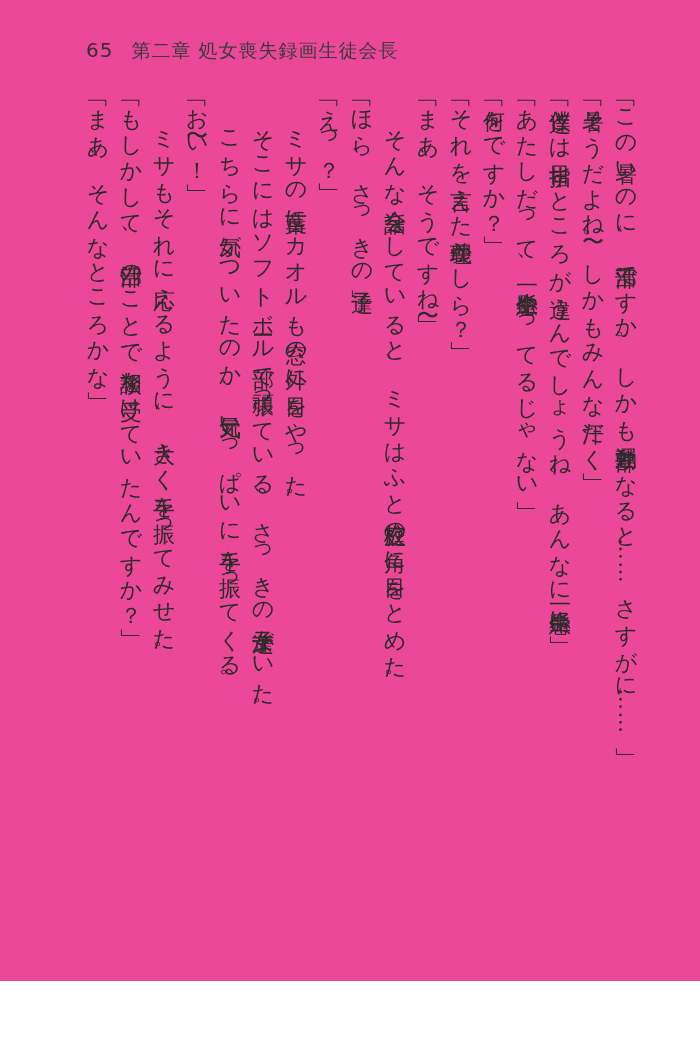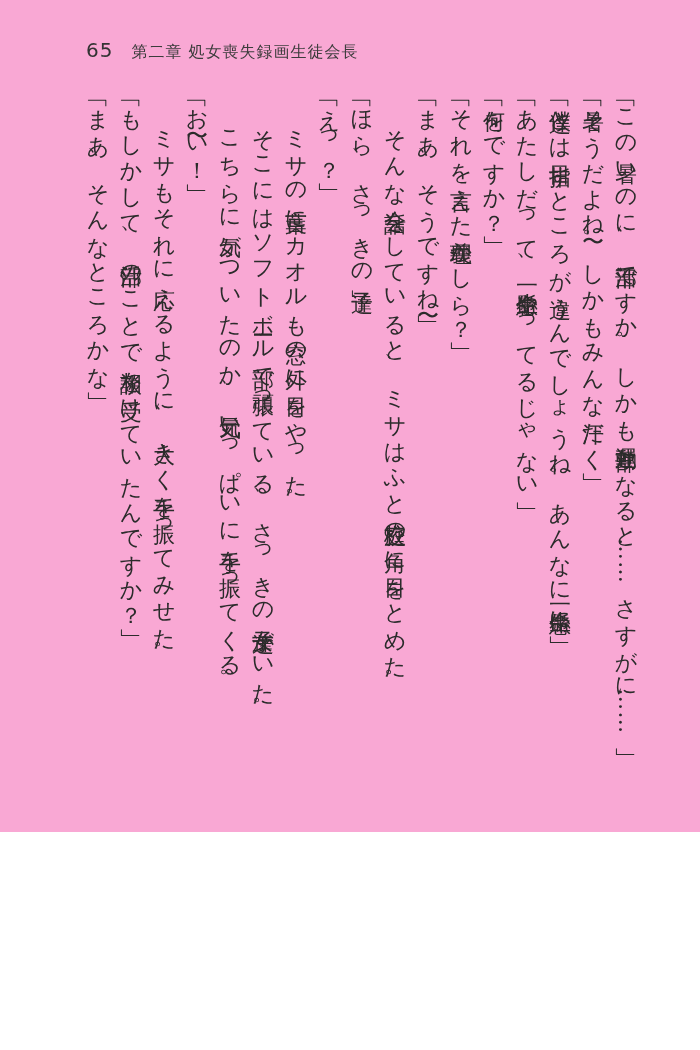--- a/index.html
+++ b/index.html
@@ -5,43 +5,43 @@
   html, body {
     margin: 0;
     padding: 0;
     width: 700px;
     height: 1050px;
     background: #ffffff;
   }
   .page {
     position: relative;
     width: 700px;
-    height: 832px;
-    background: #f9a8d4;
+    height: 981px;
+    background: #ec4899;
     overflow: hidden;
     font-family: "DejaVu Serif", "Liberation Serif", serif;
   }
   .page-header {
     position: absolute;
     left: 86px;
     top: 38px;
     display: flex;
     align-items: baseline;
     gap: 18px;
     font-family: "DejaVu Sans", "Liberation Sans", sans-serif;
     color: #3c3c3c;
     white-space: nowrap;
   }
   .page-number {
     font-size: 20px;
     letter-spacing: 1px;
     color: #333333;
   }
   .chapter-title {
-    font-size: 16px;
+    font-size: 19px;
     letter-spacing: 1px;
     color: #3c3c3c;
   }
   .text-body {
     position: absolute;
     top: 93px;
     right: 57px;
     width: 562px;
     height: 795px;
     writing-mode: vertical-rl;

